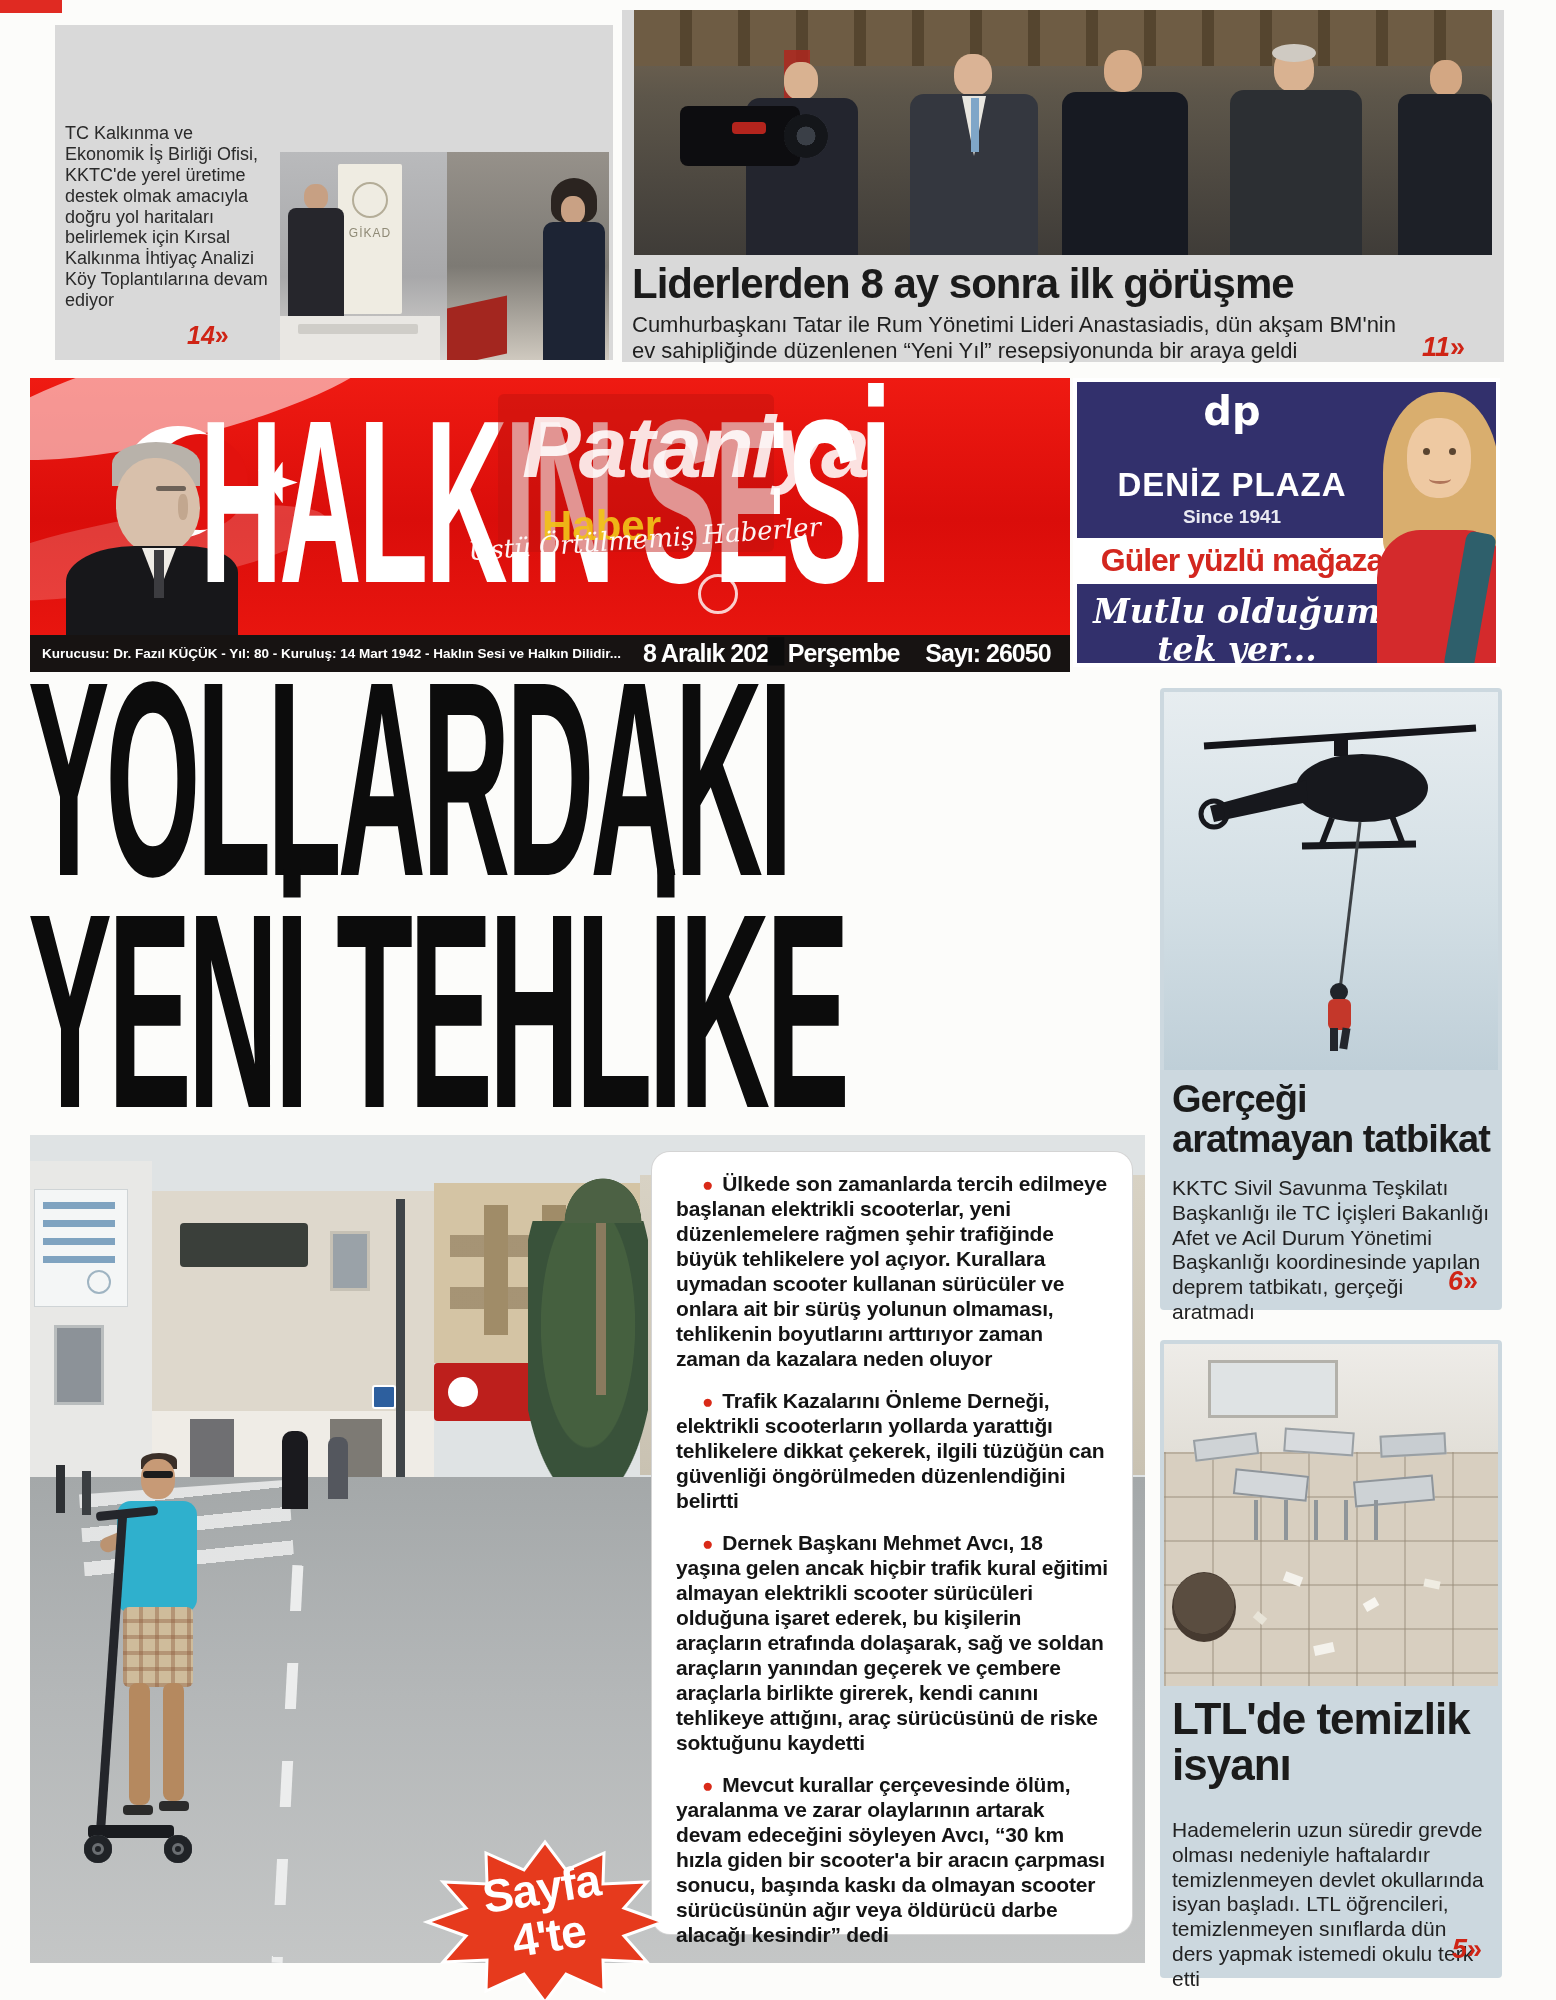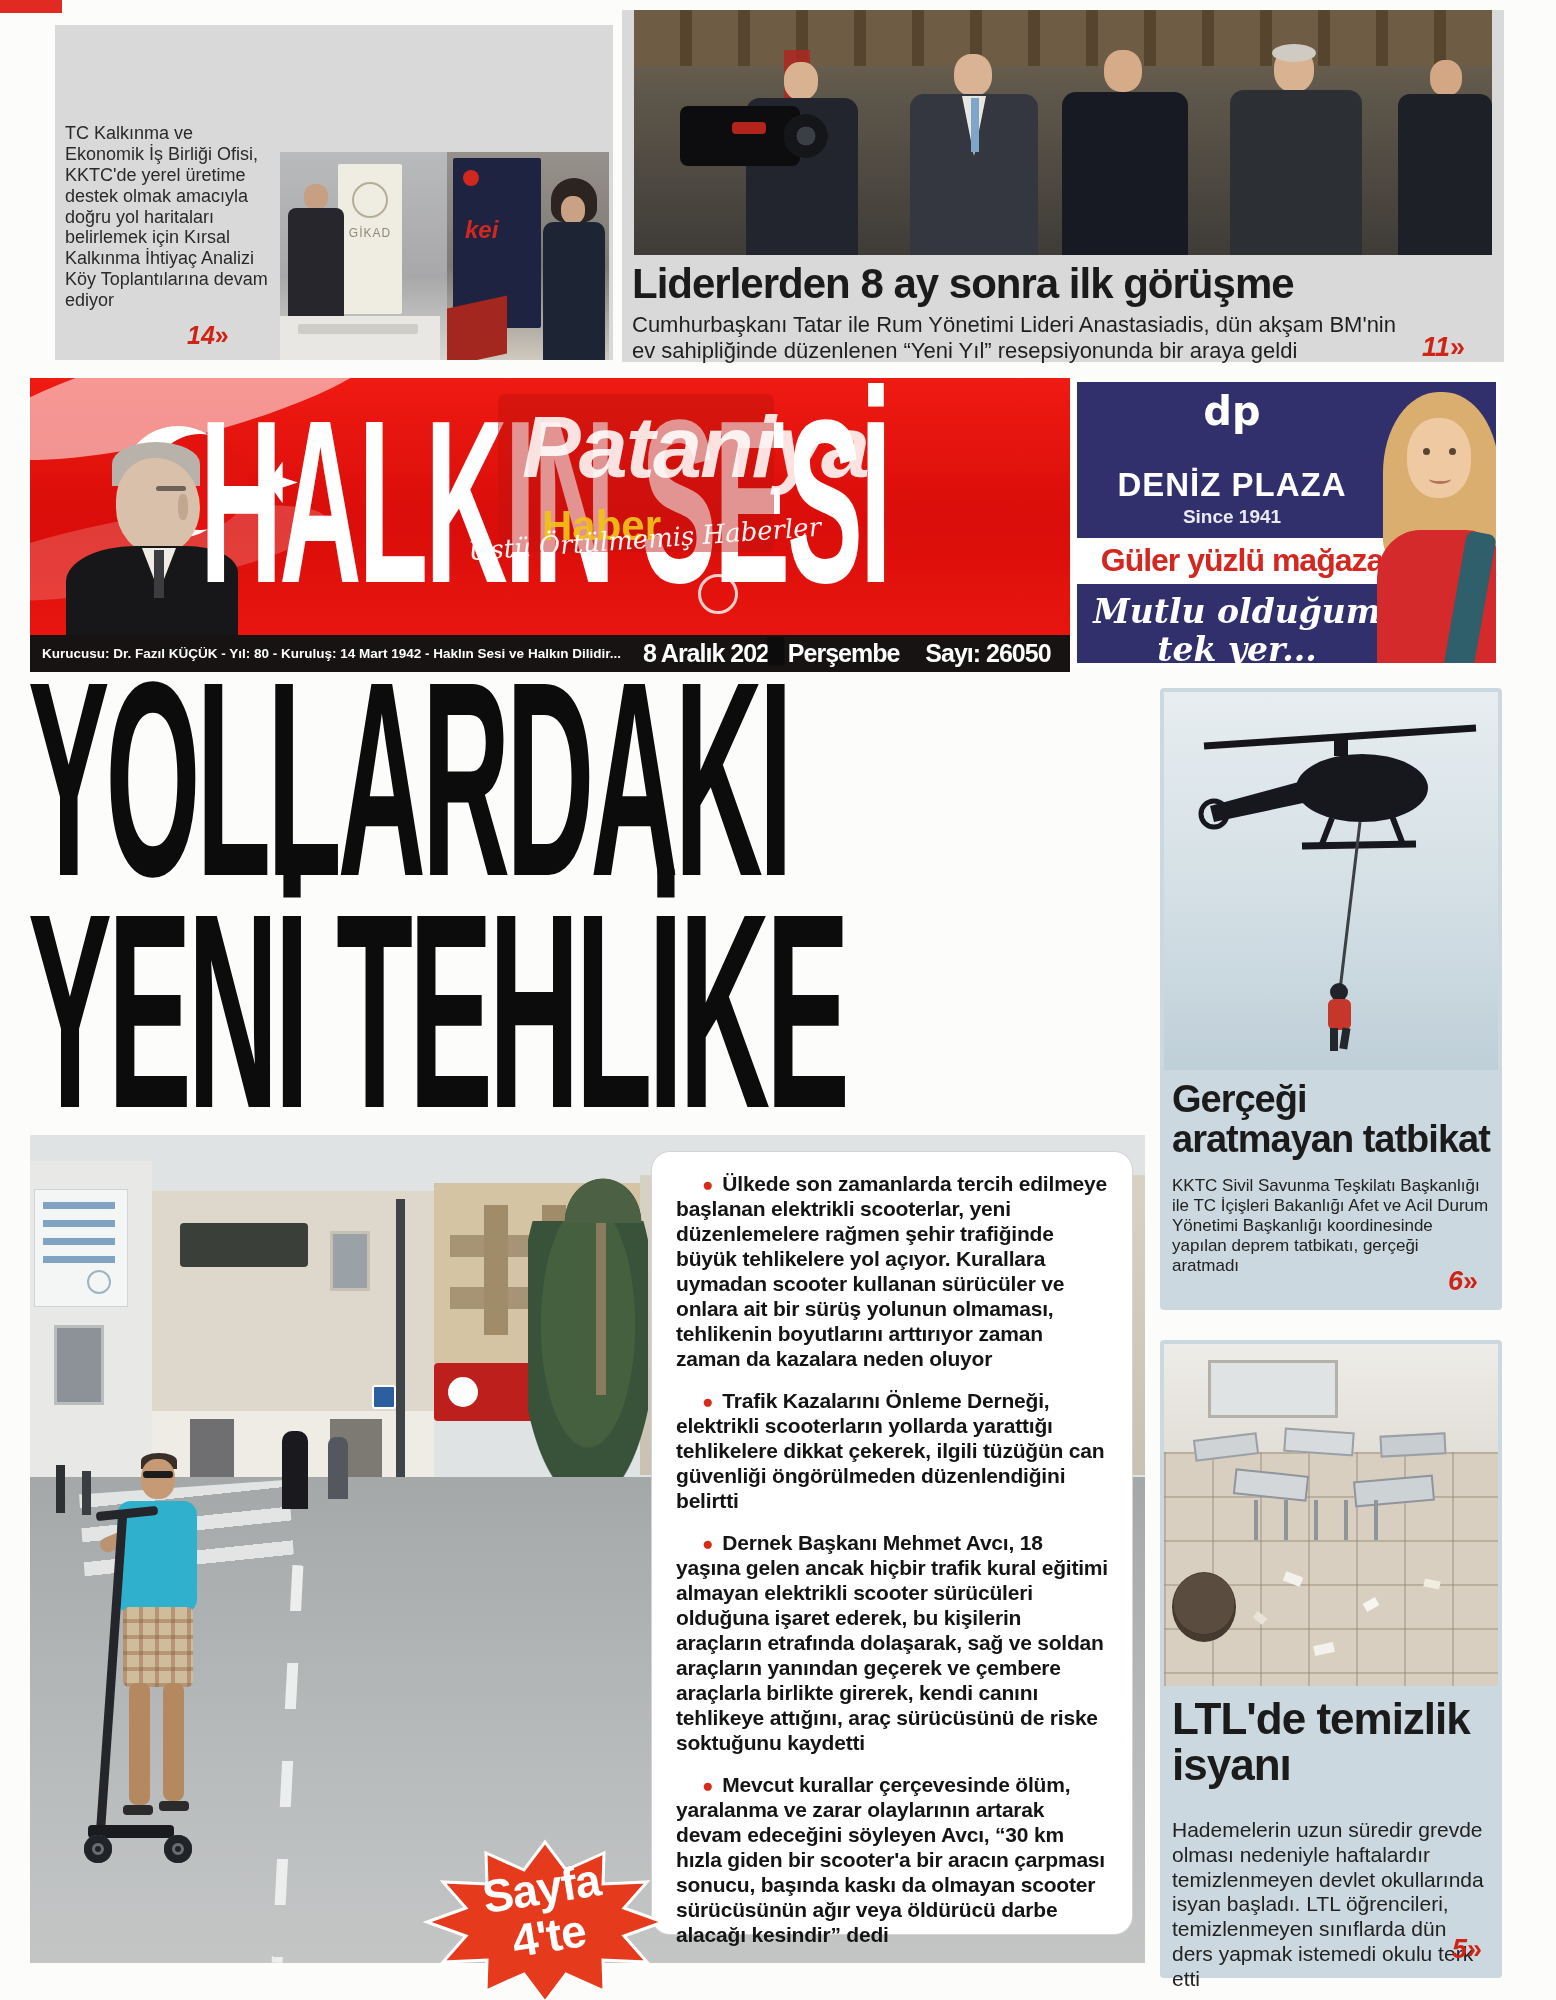--- a/index.html
+++ b/index.html
@@ -39,24 +39,20 @@
         <div class="abs" style="left:14px;top:18px;width:36px;height:36px;border:2px solid #b4ad98;border-radius:50%"></div>
         <div style="position:absolute;left:0;top:62px;width:100%;text-align:center;font-size:12px;color:#8f8a76;letter-spacing:1px">GİKAD</div>
       </div>
       <div class="abs" style="left:24px;top:32px;width:24px;height:26px;background:#c7a083;border-radius:45%"></div>
       <div class="abs" style="left:8px;top:56px;width:56px;height:112px;background:#26262c;border-radius:8px 8px 0 0"></div>
       <div class="abs" style="left:0;top:164px;width:160px;height:44px;background:#e9e7e3"></div>
       <div class="abs" style="left:18px;top:172px;width:120px;height:10px;background:#cfcdc8;border-radius:2px"></div>
     </div>
 
     <div class="abs photo" style="left:392px;top:127px;width:162px;height:208px;background:linear-gradient(180deg,#96918a 0%,#7d7a74 55%,#cfc9bf 100%)">
-      <div class="abs" style="left:6px;top:6px;width:88px;height:170px;background:#1d2340;border-radius:2px">
-        <div class="abs" style="left:10px;top:12px;width:16px;height:16px;background:#d0281e;border-radius:50%"></div>
-        <div style="position:absolute;left:12px;top:58px;font-size:24px;font-weight:bold;color:#d0281e;font-style:italic">kei</div>
-      </div>
       <div class="abs" style="left:0;top:150px;width:60px;height:58px;background:#a3261f;transform:skewY(-12deg)"></div>
       <div class="abs" style="left:104px;top:26px;width:46px;height:44px;background:#2b2420;border-radius:50% 50% 30% 30%"></div>
       <div class="abs" style="left:114px;top:44px;width:24px;height:28px;background:#c9a184;border-radius:45%"></div>
       <div class="abs" style="left:96px;top:70px;width:62px;height:138px;background:#1d2434;border-radius:10px 10px 0 0"></div>
     </div>
   </div>
 
   <div class="abs gray-box" style="left:622px;top:10px;width:882px;height:352px">
 
     <div class="abs photo" style="left:12px;top:0;width:858px;height:245px;background:linear-gradient(180deg,#7a6a55 0%,#5d564a 35%,#3f3c38 100%)">
@@ -160,21 +156,21 @@
         <line x1="228" y1="124" x2="238" y2="150" stroke="#17181d" stroke-width="6"></line>
         <line x1="138" y1="154" x2="252" y2="152" stroke="#17181d" stroke-width="7"></line>
         <line x1="196" y1="130" x2="176" y2="298" stroke="#3c4044" stroke-width="3"></line>
         <circle cx="175" cy="300" r="9" fill="#20242a"></circle>
         <rect x="164" y="307" width="23" height="31" rx="6" fill="#c4372a"></rect>
         <rect x="166" y="336" width="8" height="23" fill="#23262c"></rect>
         <rect x="177" y="336" width="8" height="21" fill="#23262c" transform="rotate(9 181 346)"></rect>
       </svg>
     </div>
     <div class="hl" style="position:absolute;left:12px;top:392px;width:318px;font-size:38px;line-height:1.05;letter-spacing:-1px">Gerçeği aratmayan tatbikat</div>
-    <div class="body-txt" style="position:absolute;left:12px;top:488px;width:318px;font-size:17px;line-height:1.18">KKTC Sivil Savunma Teşkilatı Başkanlığı ile TC İçişleri Bakanlığı Afet ve Acil Durum Yönetimi Başkanlığı koordinesinde yapılan deprem tatbikatı, gerçeği aratmadı</div>
+    <div class="body-txt" style="position:absolute;left:12px;top:488px;width:318px;font-size:21px;line-height:1.18">KKTC Sivil Savunma Teşkilatı Başkanlığı ile TC İçişleri Bakanlığı Afet ve Acil Durum Yönetimi Başkanlığı koordinesinde yapılan deprem tatbikatı, gerçeği aratmadı</div>
     <span class="pageref" style="position:absolute;left:288px;top:578px;font-size:27px">
       <span>6</span><span class="arr">»</span>
     </span>
   </div>
 
   <div class="abs photo" style="left:30px;top:1135px;width:1115px;height:828px;background:#dfe3e4">
 
     <div class="abs" style="left:0;top:26px;width:122px;height:316px;background:#e8e8e6"></div>
     <div class="abs" style="left:4px;top:54px;width:94px;height:118px;background:#f4f6f6;border:1px solid #cfd4d6">
       <div class="abs" style="left:8px;top:12px;width:72px;height:64px;background:repeating-linear-gradient(180deg,#7fa3c0 0 7px,transparent 7px 18px)"></div>

